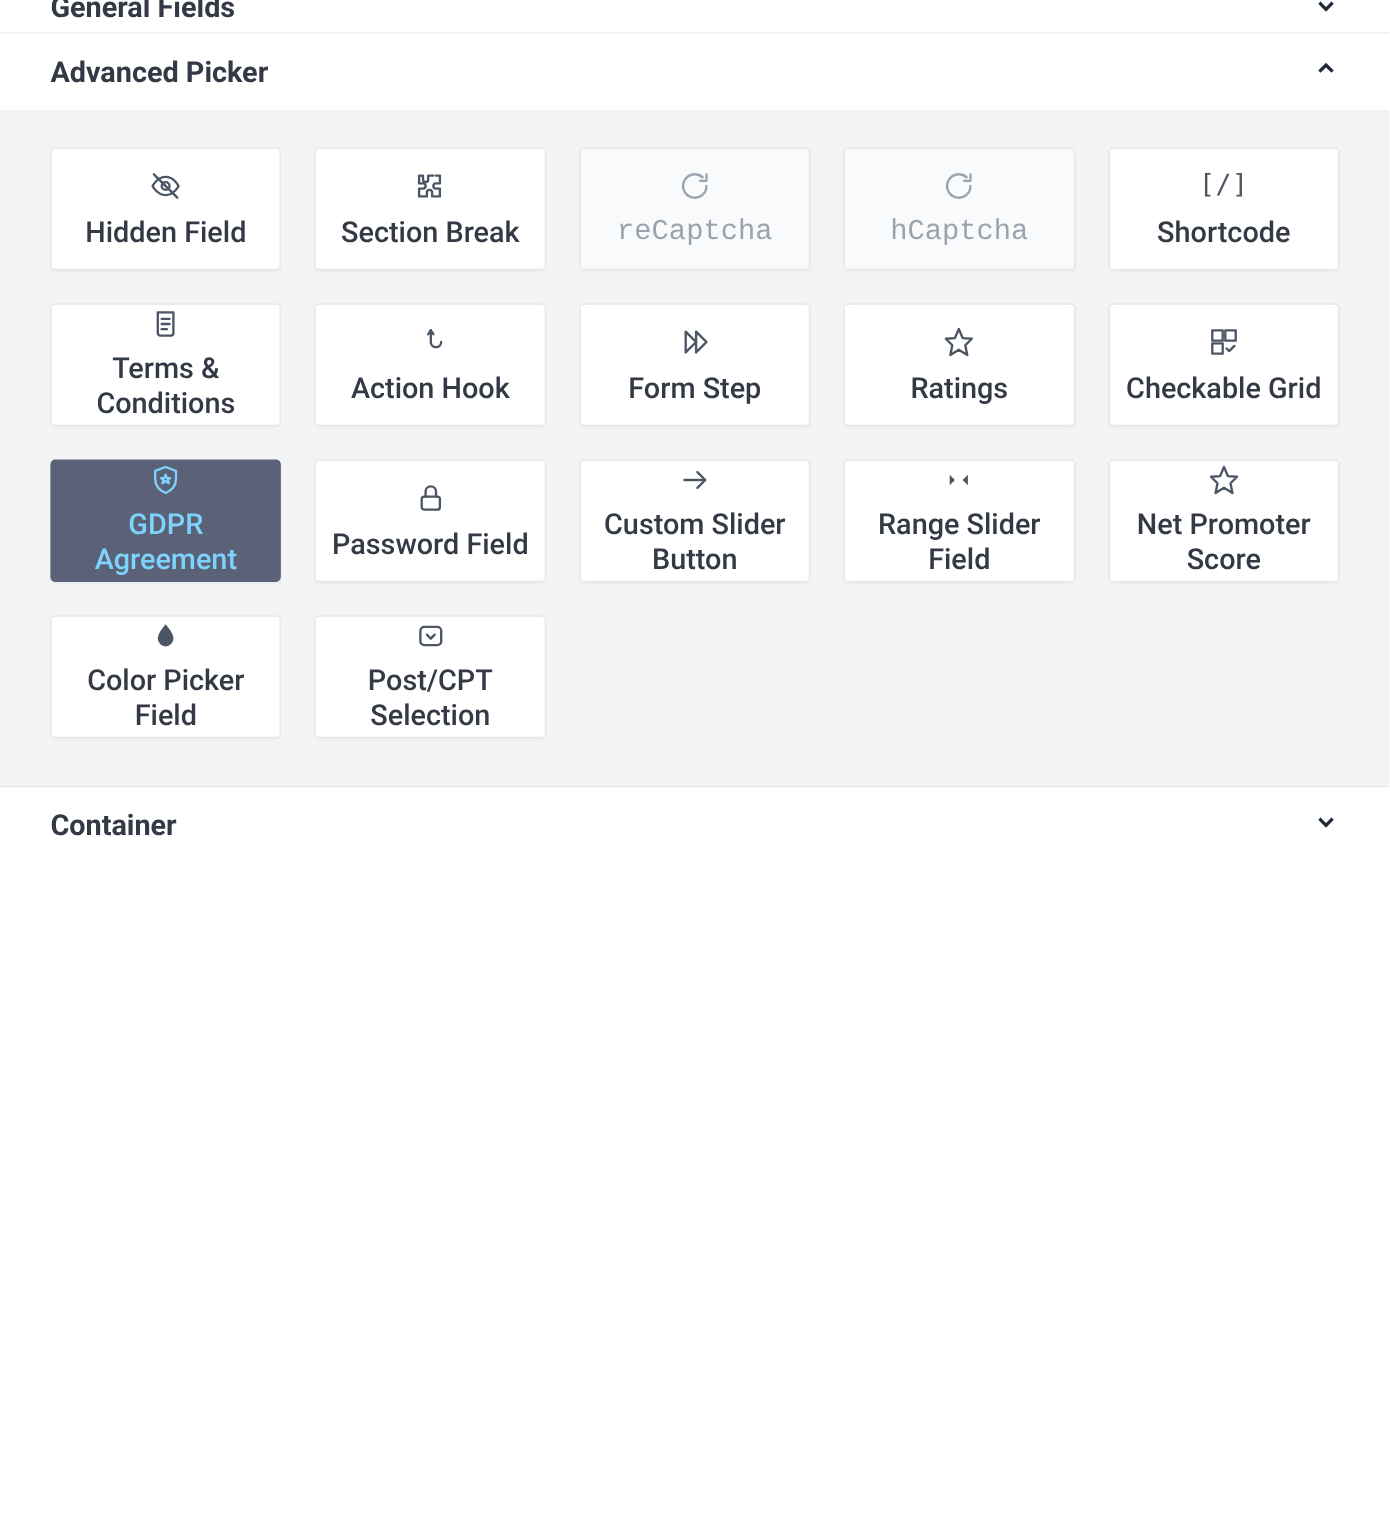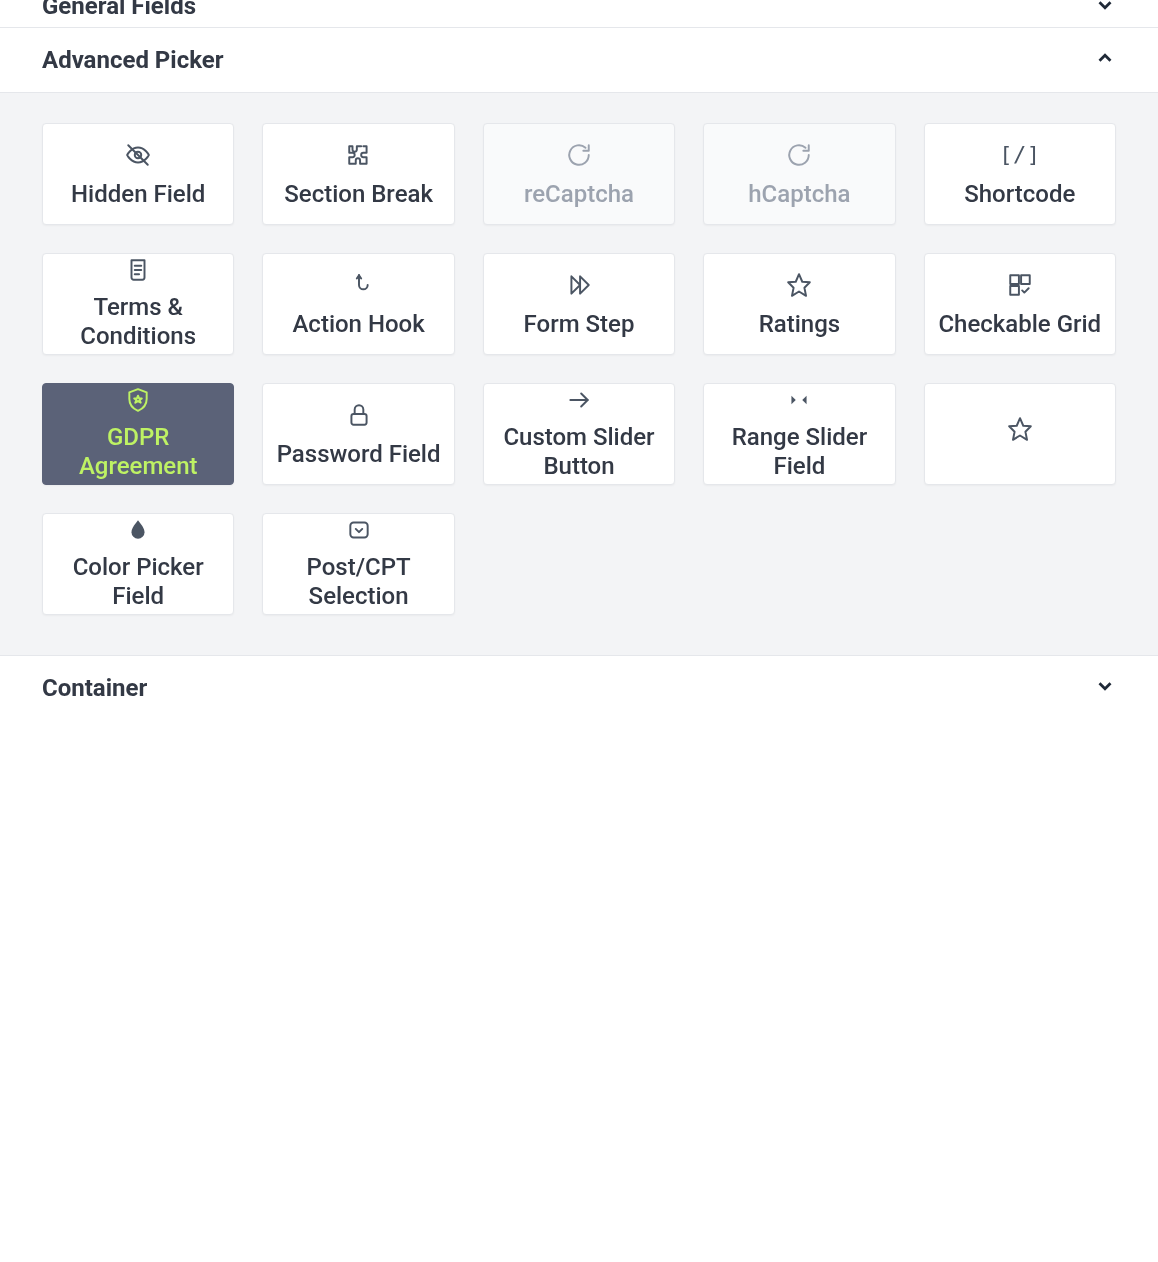--- a/index.html
+++ b/index.html
@@ -62,27 +62,28 @@
   .tile .icon .txt { font-size: 22px; font-weight: 500; color: #4b5563; font-family: ui-monospace, Menlo, monospace; letter-spacing: 0.5px;}
   .tile .label {
     font-size: 24px;
     font-weight: 500;
     color: #333945;
     text-align: center;
     line-height: 1.2;
   }
   .tile.disabled {
     background: #f9fafb;
+    font-family: Liberation Mono, monospace;
   }
   .tile.disabled .label, .tile.disabled .icon { color: #9ca3af; }
   .tile.active {
     background: #5b6278;
     border-color: #5b6278;
   }
-  .tile.active .label, .tile.active .icon { color: #bef264; }
+  .tile.active .label, .tile.active .icon { color: #7dd3fc; }
   .cut-top .title { position: relative; top: -2px; }
   .cut-top { height: 28px; padding-top:0; padding-bottom:12px; border-top:none;}
 </style>
 </head>
 <body>
 
 <div class="section-header top cut-top">
   <div class="title">General Fields</div>
   <div class="chev">
     <svg width="22" height="22" viewBox="0 0 24 24" fill="none" stroke="currentColor" stroke-width="3">
@@ -228,20 +229,21 @@
           </svg>
         </div>
         <div class="label">Range Slider Field</div>
       </div>
       <div class="tile">
         <div class="icon">
           <svg width="26" height="26" viewBox="0 0 24 24" fill="none" stroke="currentColor" stroke-width="1.8" stroke-linecap="round" stroke-linejoin="round">
             <polygon points="12 2 15 9 22 9.5 17 14.5 18.5 22 12 18 5.5 22 7 14.5 2 9.5 9 9"></polygon>
           </svg>
         </div>
+        <div class="label">Net Promoter Score</div>
       </div>
       <div class="tile">
         <div class="icon">
           <svg width="26" height="26" viewBox="0 0 24 24" fill="none" stroke="currentColor" stroke-width="1.8" stroke-linecap="round" stroke-linejoin="round">
             <path d="M12 3c4 5 6 8 6 11a6 6 0 0 1-12 0c0-3 2-6 6-11z" fill="currentColor" stroke="none"></path>
           </svg>
         </div>
         <div class="label">Color Picker Field</div>
       </div>
       <div class="tile">

